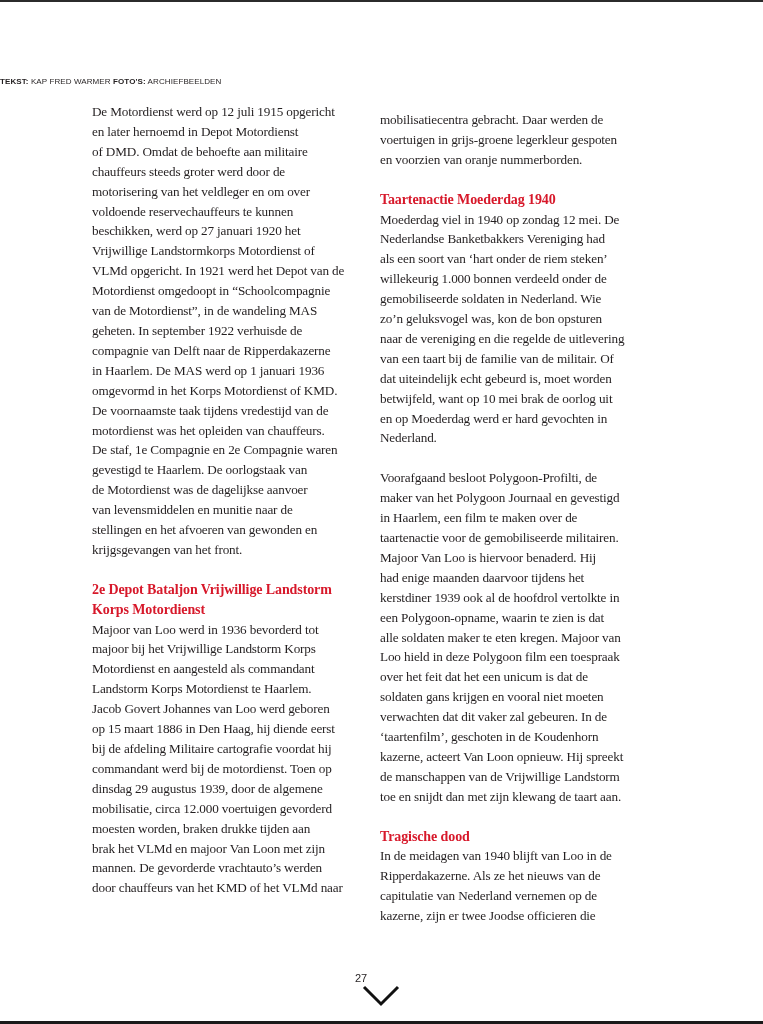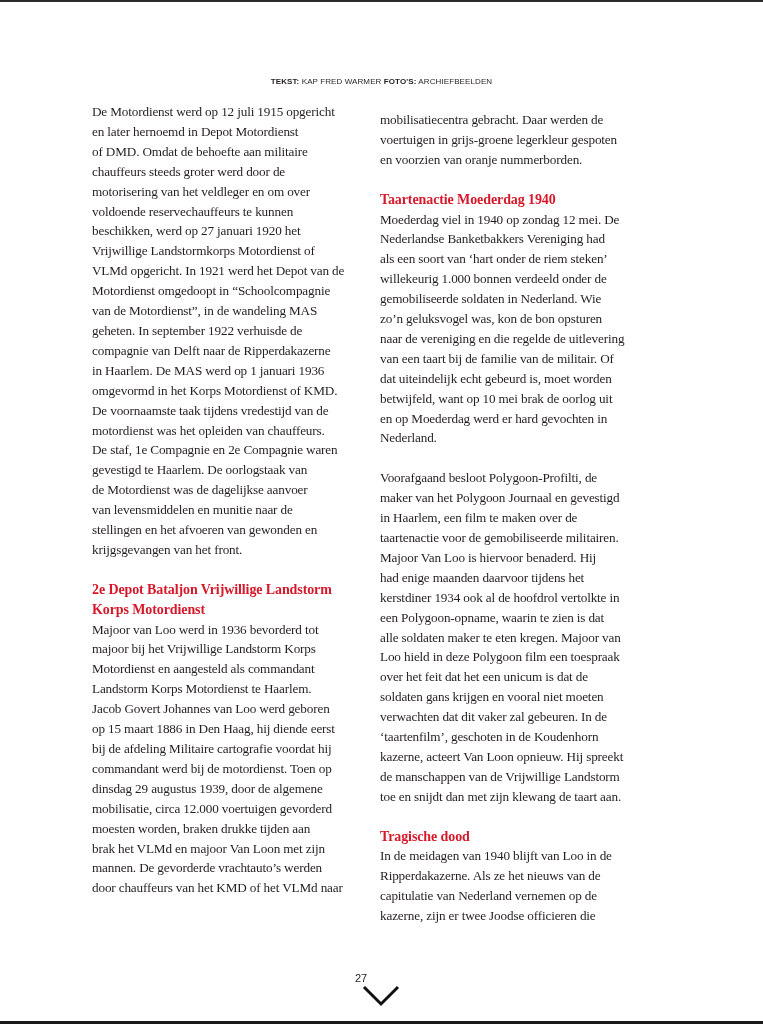--- a/index.html
+++ b/index.html
@@ -5,21 +5,21 @@
   html, body { margin: 0; padding: 0; }
   body {
     width: 763px; height: 1024px; position: relative; overflow: hidden;
     background: #ffffff;
     font-family: "Liberation Sans", "DejaVu Sans", sans-serif;
     color: #231f20;
   }
   .top-rule { position: absolute; left: 0; top: 0; width: 763px; height: 2px; background: #2b2b2b; }
   .bottom-rule { position: absolute; left: 0; top: 1021px; width: 763px; height: 3px; background: #1a1a1a; }
   .credits {
-    position: absolute; left: 0; width: 763px; top: 77px; text-align: center;
+    position: absolute; left: 0; width: 763px; top: 77px; 
     font-size: 8px; letter-spacing: 0.1px; color: #231f20; text-transform: uppercase;
   }
   .credits b { font-weight: bold; }
   .col {
     position: absolute; top: 102px; width: 290px;
     font-size: 13.2px; line-height: 19.9px; letter-spacing: -0.15px; font-family: Liberation Serif, serif;
   }
   .col.left { left: 92px; }
   .col.right { left: 380px; width: 285px; margin-top: 8px; }
   .col p { margin: 0; }
@@ -116,21 +116,21 @@
     <span class="line">Nederland.</span>
   </p>
   <div class="gap"></div>
   <p>
     <span class="line">Voorafgaand besloot Polygoon-Profilti, de</span>
     <span class="line">maker van het Polygoon Journaal en gevestigd</span>
     <span class="line">in Haarlem, een film te maken over de</span>
     <span class="line">taartenactie voor de gemobiliseerde militairen.</span>
     <span class="line">Majoor Van Loo is hiervoor benaderd. Hij</span>
     <span class="line">had enige maanden daarvoor tijdens het</span>
-    <span class="line">kerstdiner 1934 ook al de hoofdrol vertolkte in</span>
+    <span class="line">kerstdiner 1939 ook al de hoofdrol vertolkte in</span>
     <span class="line">een Polygoon-opname, waarin te zien is dat</span>
     <span class="line">alle soldaten maker te eten kregen. Majoor van</span>
     <span class="line">Loo hield in deze Polygoon film een toespraak</span>
     <span class="line">over het feit dat het een unicum is dat de</span>
     <span class="line">soldaten gans krijgen en vooral niet moeten</span>
     <span class="line">verwachten dat dit vaker zal gebeuren. In de</span>
     <span class="line">‘taartenfilm’, geschoten in de Koudenhorn</span>
     <span class="line">kazerne, acteert Van Loon opnieuw. Hij spreekt</span>
     <span class="line">de manschappen van de Vrijwillige Landstorm</span>
     <span class="line">toe en snijdt dan met zijn klewang de taart aan.</span>

